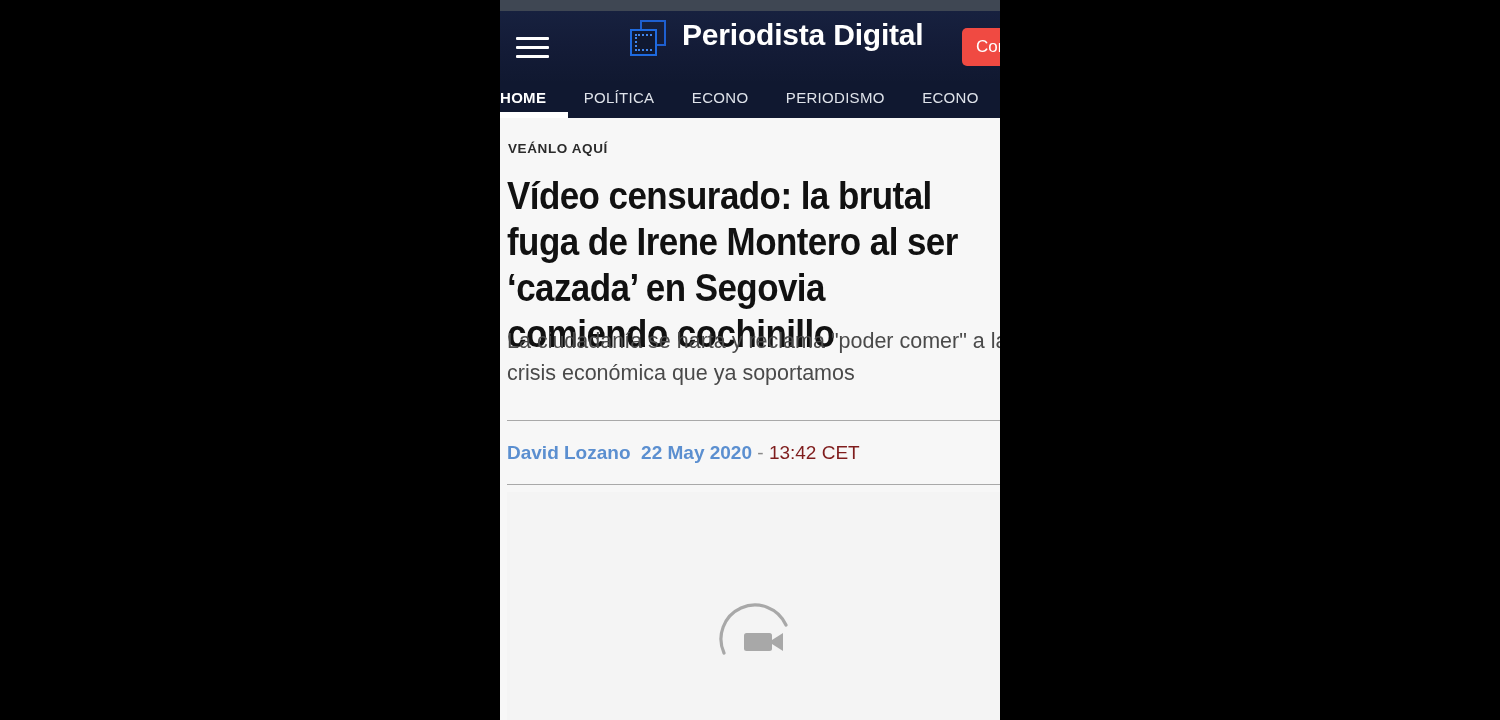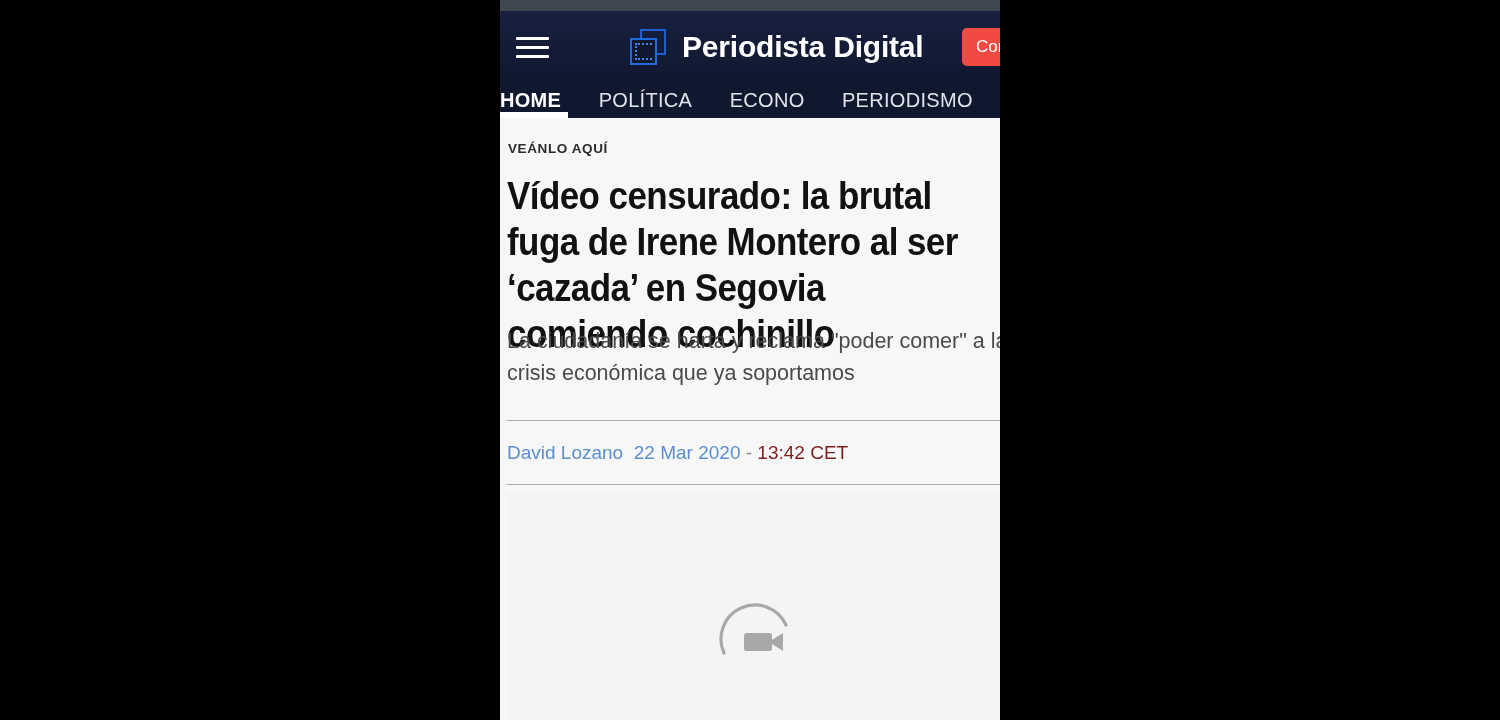--- a/index.html
+++ b/index.html
@@ -66,21 +66,21 @@
     background: #ffffff;
     border-radius: 1px;
   }
 
   #brand {
     position: absolute;
     left: 128px;
     top: 7px;
     height: 58px;
     display: flex;
-    align-items: center;
+    align-items: flex-start;
     gap: 14px;
     cursor: pointer;
   }
 
   #logo-mark {
     width: 40px;
     height: 40px;
     position: relative;
     flex: none;
   }
@@ -139,21 +139,21 @@
     left: 0; top: 83px;
     width: 500px; height: 35px;
     background: #101830;
     overflow: hidden;
     white-space: nowrap;
   }
   .nav-item {
     position: relative;
     display: inline-block;
     color: #dfe3ea;
-    font-size: 20px;
+    font-size: 15px;
     letter-spacing: 0.3px;
     padding: 6px 0 0 0;
     margin-right: 33px;
     cursor: pointer;
     vertical-align: top;
     font-family: "Liberation Sans", sans-serif;
   }
   .nav-item:first-child { margin-left: 0px; }
   .nav-item.active {
     color: #ffffff;
@@ -230,20 +230,21 @@
     top: 323px;
     font-size: 19px;
     line-height: 24px;
     white-space: nowrap;
     font-family: "Liberation Sans", sans-serif;
   }
   #byline .author,
   #byline .date {
     color: #5b8fd0;
     cursor: pointer;
+    font-weight: bold;
   }
   #byline .sep { color: #8a8a8a; }
   #byline .time { color: #7f1d1d; }
 
   
   #video-area {
     position: absolute;
     left: 7px;
     top: 374px;
     width: 496px;
@@ -302,21 +303,21 @@
 
       <div id="kicker">VEÁNLO AQUÍ</div>
 
       <h1 id="headline">Vídeo censurado: la brutal fuga de Irene Montero al ser ‘cazada’ en Segovia comiendo cochinillo</h1>
 
       <p id="standfirst">La ciudadanía se harta y reclama "poder comer" a la crisis económica que ya soportamos</p>
 
       <div class="rule" id="rule-top"></div>
 
       <div id="byline">
-        <span class="author">David Lozano</span><span>&nbsp; </span><span class="date">22 Mar 2020</span><span>&nbsp;</span><span class="sep">-</span><span>&nbsp;</span><span class="time">13:42 CET</span>
+        <span class="author">David Lozano</span><span>&nbsp; </span><span class="date">22 May 2020</span><span>&nbsp;</span><span class="sep">-</span><span>&nbsp;</span><span class="time">13:42 CET</span>
       </div>
 
       <div class="rule" id="rule-bottom"></div>
 
       <div id="video-area">
         <svg id="video-spinner" viewBox="0 0 90 90">
           <path d="M 14 70 A 32 32 0 0 1 76 42" fill="none" stroke="#a8a8a8" stroke-width="3.2" stroke-linecap="round"></path>
           <g>
             <rect x="34" y="50" width="28" height="18" rx="2.5" fill="#a8a8a8"></rect>
             <path d="M 62 57 L 73 50 L 73 68 L 62 61 Z" fill="#a8a8a8"></path>

